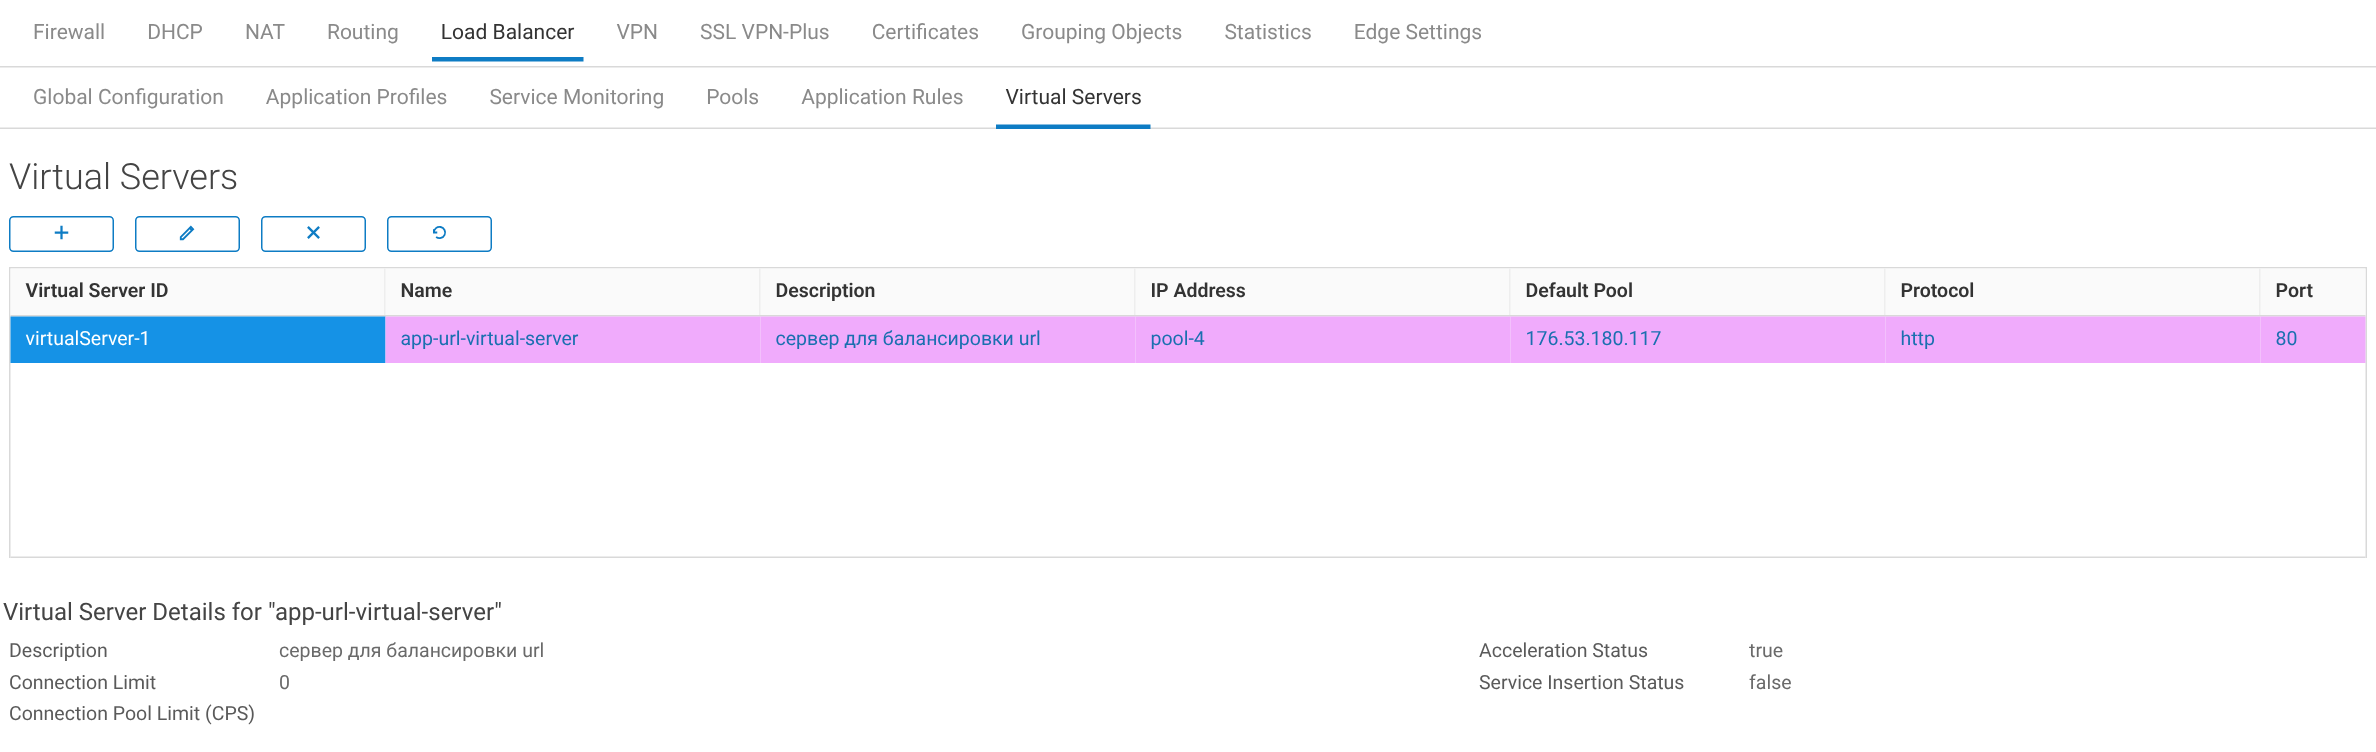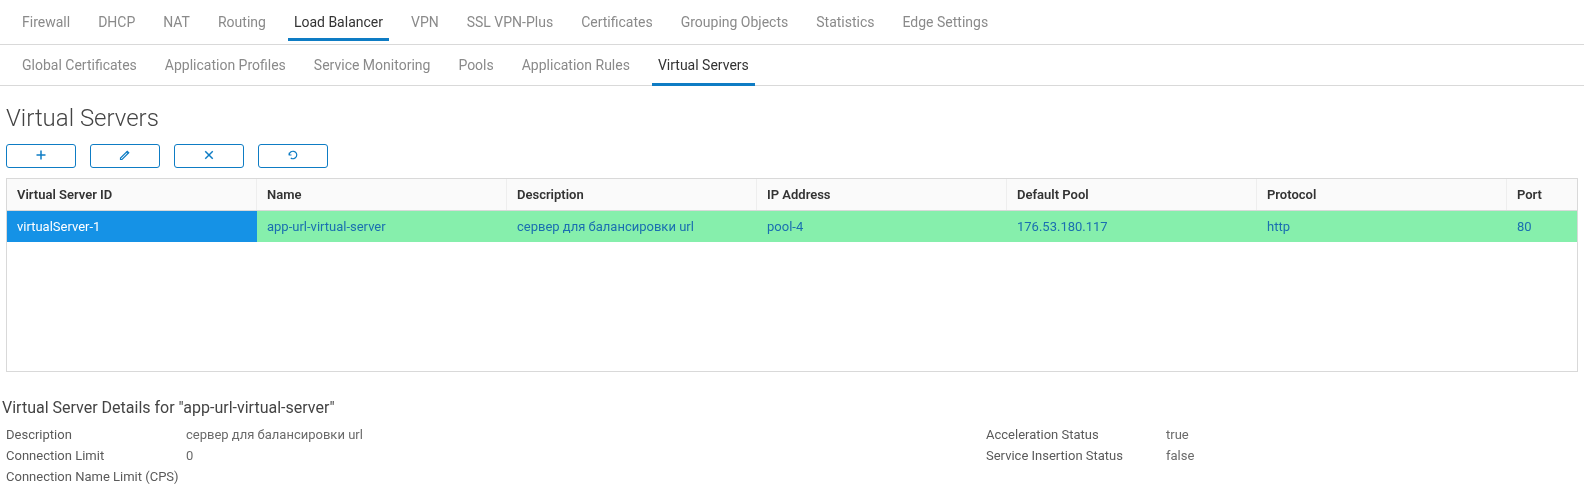--- a/index.html
+++ b/index.html
@@ -101,21 +101,21 @@
     font-size: 13px;
     text-align: left;
     overflow: hidden;
     white-space: nowrap;
     text-overflow: ellipsis;
   }
   .th { color: #333; font-weight: 600; border-right: 1px solid #eee; }
   .th:last-child, .td:last-child { border-right: none; }
   .trow { display: flex; }
   .trow.selected-id .td.col-id { background: #1592e6; color: #fff; }
-  .trow.selected-row .td { background: #86efac; color: #1a6fb0; }
+  .trow.selected-row .td { background: #f0abfc; color: #1a6fb0; }
   .col-id   { width: 250px; }
   .col-name { width: 250px; }
   .col-desc { width: 250px; }
   .col-pool { width: 250px; }
   .col-ip   { width: 250px; }
   .col-proto{ width: 250px; }
   .col-port { flex: 1; }
   .table-fill { height: 130px; border-bottom: 1px solid #d9d9d9; }
 
   
@@ -148,21 +148,21 @@
   <div class="tab active">Load Balancer</div>
   <div class="tab">VPN</div>
   <div class="tab">SSL VPN-Plus</div>
   <div class="tab">Certificates</div>
   <div class="tab">Grouping Objects</div>
   <div class="tab">Statistics</div>
   <div class="tab">Edge Settings</div>
 </div>
 
 <div class="tabs-secondary">
-  <div class="tab">Global Certificates</div>
+  <div class="tab">Global Configuration</div>
   <div class="tab">Application Profiles</div>
   <div class="tab">Service Monitoring</div>
   <div class="tab">Pools</div>
   <div class="tab">Application Rules</div>
   <div class="tab active">Virtual Servers</div>
 </div>
 
 <div class="page-title">Virtual Servers</div>
 
 <div class="toolbar">
@@ -227,21 +227,21 @@
   <div class="details-col left">
     <div class="kv">
       <div class="k">Description</div>
       <div class="v">сервер для балансировки url</div>
     </div>
     <div class="kv">
       <div class="k">Connection Limit</div>
       <div class="v">0</div>
     </div>
     <div class="kv">
-      <div class="k">Connection Name Limit (CPS)</div>
+      <div class="k">Connection Pool Limit (CPS)</div>
       <div class="v"></div>
     </div>
   </div>
   <div class="details-col right">
     <div class="kv">
       <div class="k">Acceleration Status</div>
       <div class="v">true</div>
     </div>
     <div class="kv">
       <div class="k">Service Insertion Status</div>

